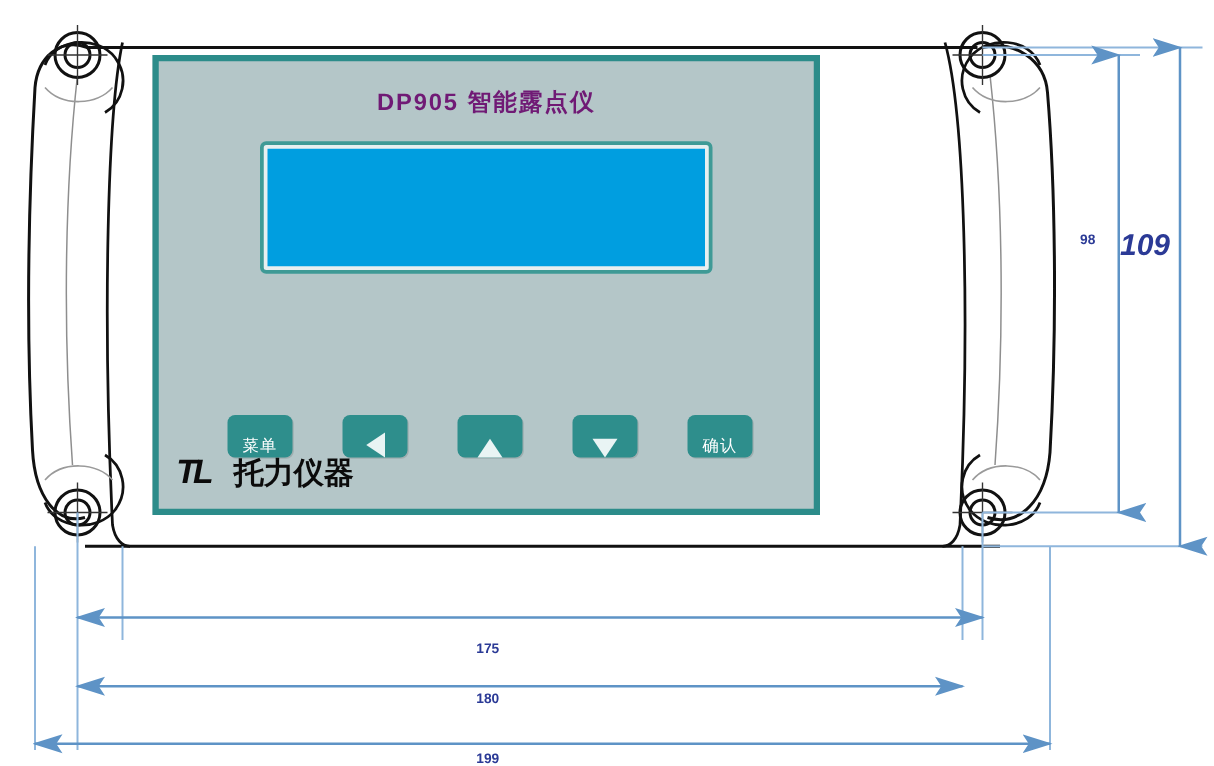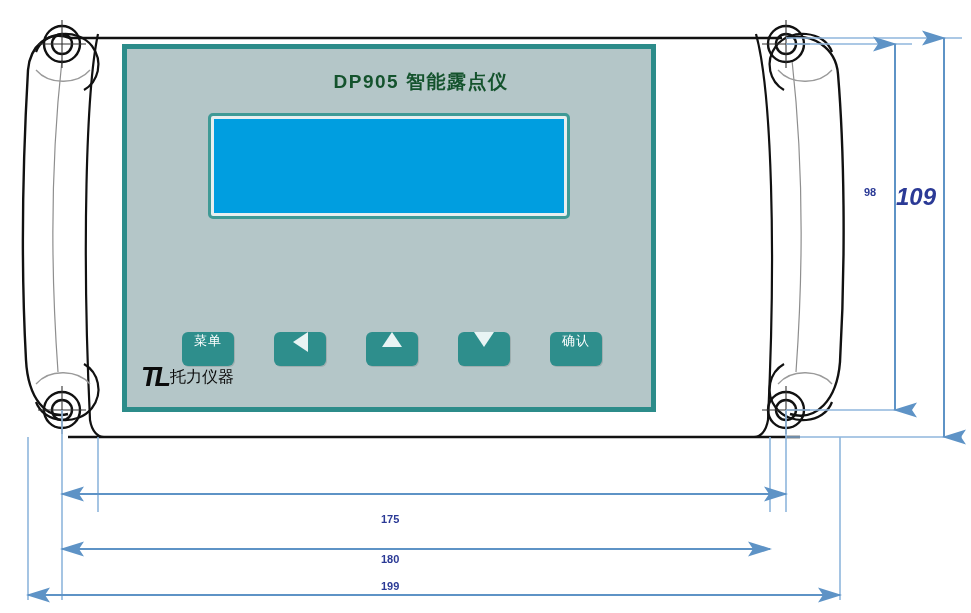--- a/index.html
+++ b/index.html
@@ -17,23 +17,22 @@
     position: absolute;
     left: 122px; top: 44px;
     width: 534px; height: 368px;
     background: #b4c6c8;
     border: 5px solid #2c8c8a;
     z-index: 5;
   }
   .device-title {
     position: absolute; left: 0; top: 20px; width: 100%;
     text-align: center;
-    font-size: 19px; font-weight: bold; color: #14532d;
+    font-size: 19px; font-weight: bold; color: #701a75;
     letter-spacing: 1.5px;
-    margin-left: 32px;
   }
   .lcd-outer {
     position: absolute;
     left: 81px; top: 64px;
     width: 362px; height: 106px;
     border: 3px solid #3f9a96;
     border-radius: 5px;
     background: #e8eff0;
     padding: 3px;
   }
@@ -46,21 +45,21 @@
     left: 55px; top: 256px;
     width: 420px; height: 40px;
     display: flex;
     justify-content: space-between;
     align-items: center;
   }
   .btn {
     width: 52px; height: 34px;
     background: #2e8e8c;
     border-radius: 6px;
-    display: flex; align-items: flex-start; justify-content: center;
+    display: flex; align-items: flex-end; justify-content: center;
     color: #ffffff;
     font-size: 13px;
     letter-spacing: 1px;
     box-shadow: 1px 1px 0 rgba(0,0,0,0.12);
     margin-top: 48px;
   }
   .btn .tri { display: block; }
   .tri-left {
     width: 0; height: 0;
     border-top: 10px solid transparent;
@@ -75,50 +74,50 @@
   }
   .tri-down {
     width: 0; height: 0;
     border-left: 10px solid transparent;
     border-right: 10px solid transparent;
     border-top: 15px solid #e9f4f4;
   }
   .brand {
     position: absolute;
     left: 14px; bottom: 16px;
-    display: flex; align-items: center; gap: 2px; margin-top: 29px;
+    display: flex; align-items: flex-end; gap: 19px; margin-top: 29px;
   }
   .brand-mark {
     font-size: 27px; font-weight: bold;
     color: #0b0b0b;
     font-style: italic;
     letter-spacing: -3px;
     line-height: 1;
   }
   .brand-name {
-    font-size: 16px; font-weight: normal;
+    font-size: 24px; font-weight: bold;
     color: #0b0b0b;
     line-height: 1.05;
     letter-spacing: 0px;
   }
 
   
   .dim-label {
     position: absolute;
     color: #2b3a96;
     font-size: 11px;
     font-weight: bold;
     z-index: 9;
     white-space: nowrap;
   }
   #lbl-98  { left: 864px; top: 186px; }
   #lbl-109 { left: 896px; top: 183px; font-size: 24px; font-style: italic; }
   #lbl-175 { left: 381px; top: 478px; margin-top: 35px; }
   #lbl-180 { left: 381px; top: 533px; margin-top: 20px; }
-  #lbl-199 { left: 381px; top: 580px; }
+  #lbl-199 { left: 381px; top: 601px; }
 </style>
 </head>
 <body>
 
 <div id="stage">
 
   <svg id="svg-layer" viewBox="0 0 971 613">
     <defs>
       <marker id="arrL" markerWidth="12" markerHeight="10" refX="1" refY="5" orient="auto">
         <path d="M0,5 L12,1.2 L9.5,5 L12,8.8 Z" fill="#5e93c6"></path>

